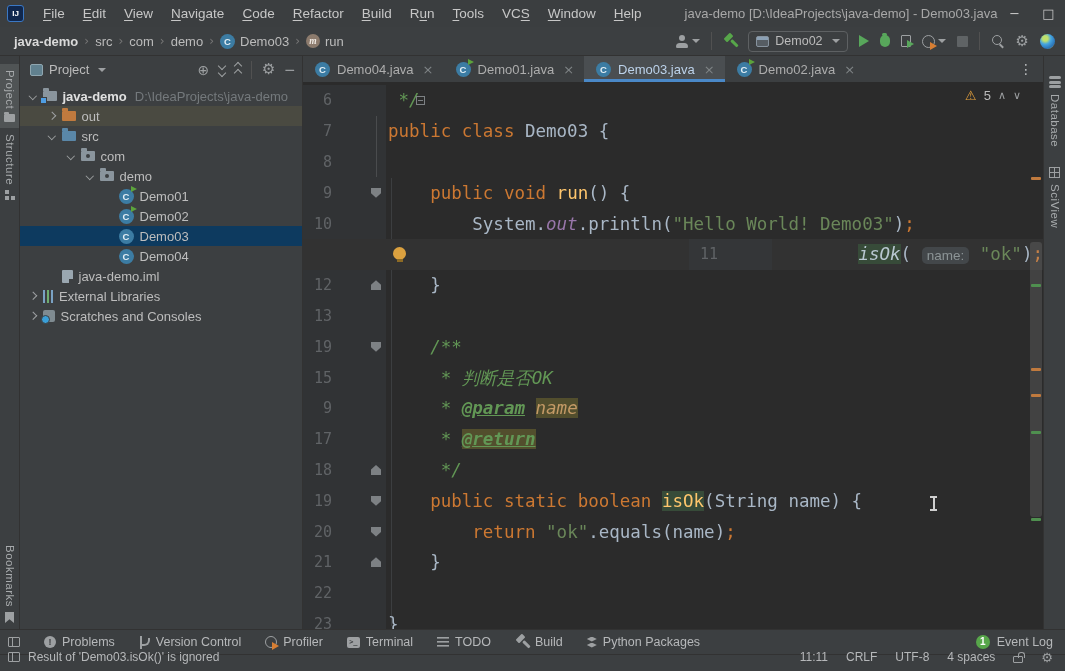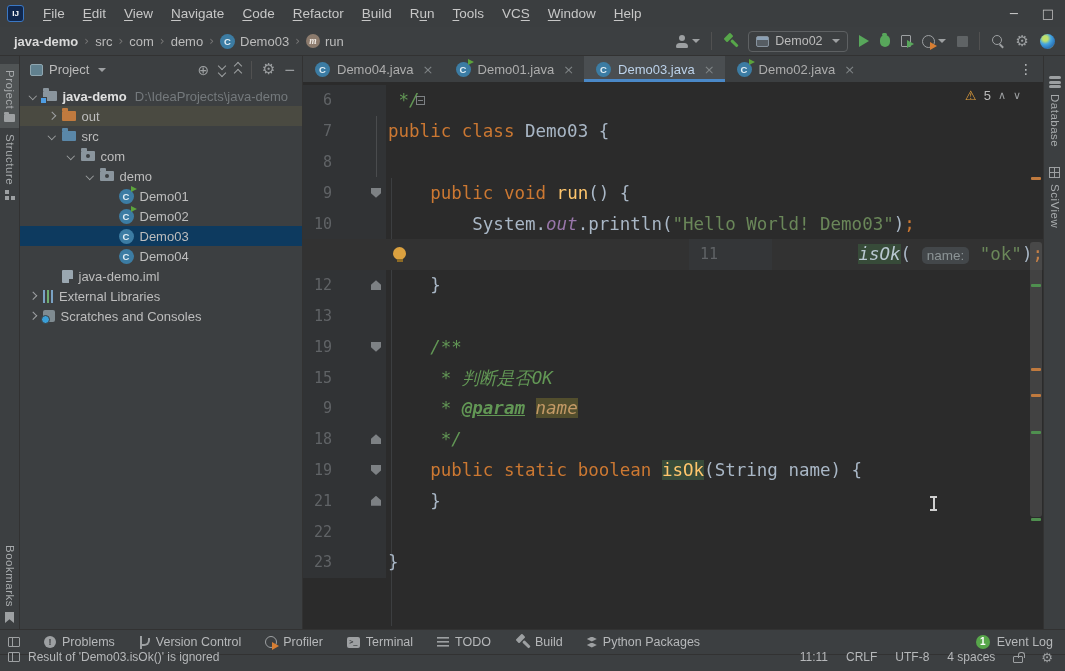--- a/index.html
+++ b/index.html
@@ -211,20 +211,21 @@
       <span class="menu-item"><u>N</u>avigate</span>
       <span class="menu-item"><u>C</u>ode</span>
       <span class="menu-item"><u>R</u>efactor</span>
       <span class="menu-item"><u>B</u>uild</span>
       <span class="menu-item">R<u>u</u>n</span>
       <span class="menu-item"><u>T</u>ools</span>
       <span class="menu-item">VC<u>S</u></span>
       <span class="menu-item"><u>W</u>indow</span>
       <span class="menu-item"><u>H</u>elp</span>
     </div>
+  <div class="win-title">java-demo [D:\IdeaProjects\java-demo] - Demo03.java</div>
   <div class="win-controls" id="win-controls">
       <span class="win-btn glyph">─</span>
       <span class="win-btn glyph">□</span>
     </div>
 </div>
 
 <div id="navbar">
   <div id="breadcrumbs" style="display:flex;align-items:center">
       <span class="crumb bold">
         <span>java-demo</span>
@@ -536,31 +537,44 @@
             <div class="cl-code"><span class="tk tk-doc">     * 判断是否OK</span></div>
           </div>
           <div class="cl-row">
             <div class="cl-gut">
               <span class="cl-num">9</span>
             </div>
             <div class="cl-code"><span class="tk tk-doc">     * </span><span class="tk tk-tag">@param</span><span class="tk tk-doc"> </span><span class="tk tk-paramhl">name</span></div>
           </div>
           <div class="cl-row">
             <div class="cl-gut">
+              <span class="cl-num">17</span>
+            </div>
+            <div class="cl-code"><span class="tk tk-doc">     * </span><span class="tk tk-taghl">@return</span></div>
+          </div>
+          <div class="cl-row">
+            <div class="cl-gut">
               <span class="cl-num">18</span>
               <span class="fold fold-u"></span>
             </div>
             <div class="cl-code"><span class="tk tk-doc">     */</span></div>
           </div>
           <div class="cl-row">
             <div class="cl-gut">
               <span class="cl-num">19</span>
               <span class="fold fold-d"></span>
             </div>
             <div class="cl-code"><span class="tk tk-plain">    </span><span class="tk tk-kw">public static boolean </span><span class="tk tk-declhl">isOk</span><span class="tk tk-plain">(String name) {</span></div>
+          </div>
+          <div class="cl-row">
+            <div class="cl-gut">
+              <span class="cl-num">20</span>
+              <span class="fold fold-d"></span>
+            </div>
+            <div class="cl-code"><span class="tk tk-plain">        </span><span class="tk tk-kw">return </span><span class="tk tk-str">"ok"</span><span class="tk tk-plain">.equals(name)</span><span class="tk tk-semi">;</span></div>
           </div>
           <div class="cl-row">
             <div class="cl-gut">
               <span class="cl-num">21</span>
               <span class="fold fold-u"></span>
             </div>
             <div class="cl-code"><span class="tk tk-plain">    }</span></div>
           </div>
           <div class="cl-row">
             <div class="cl-gut">

